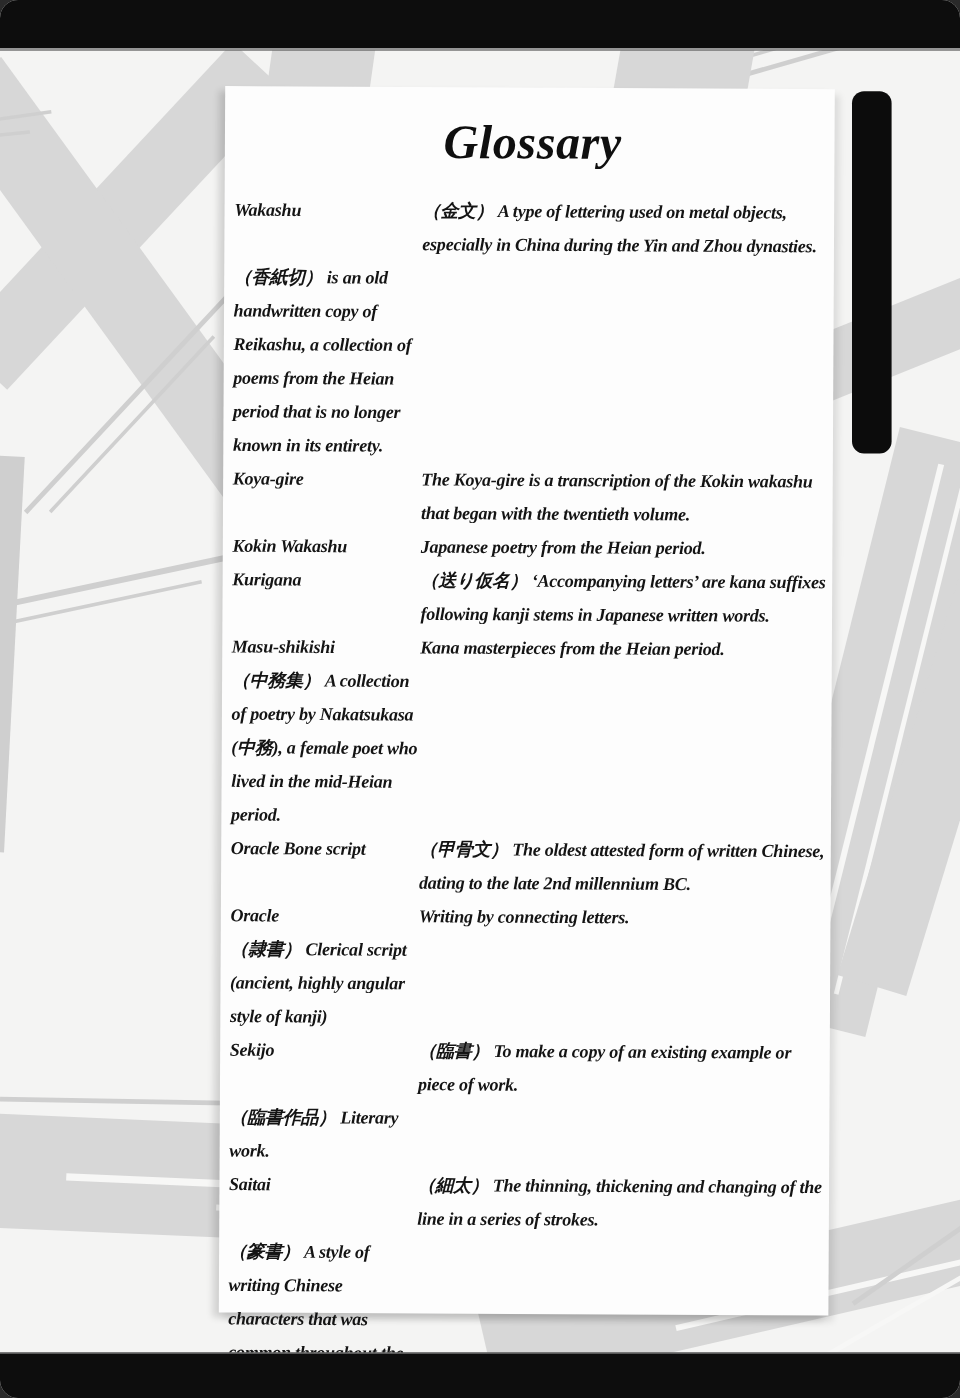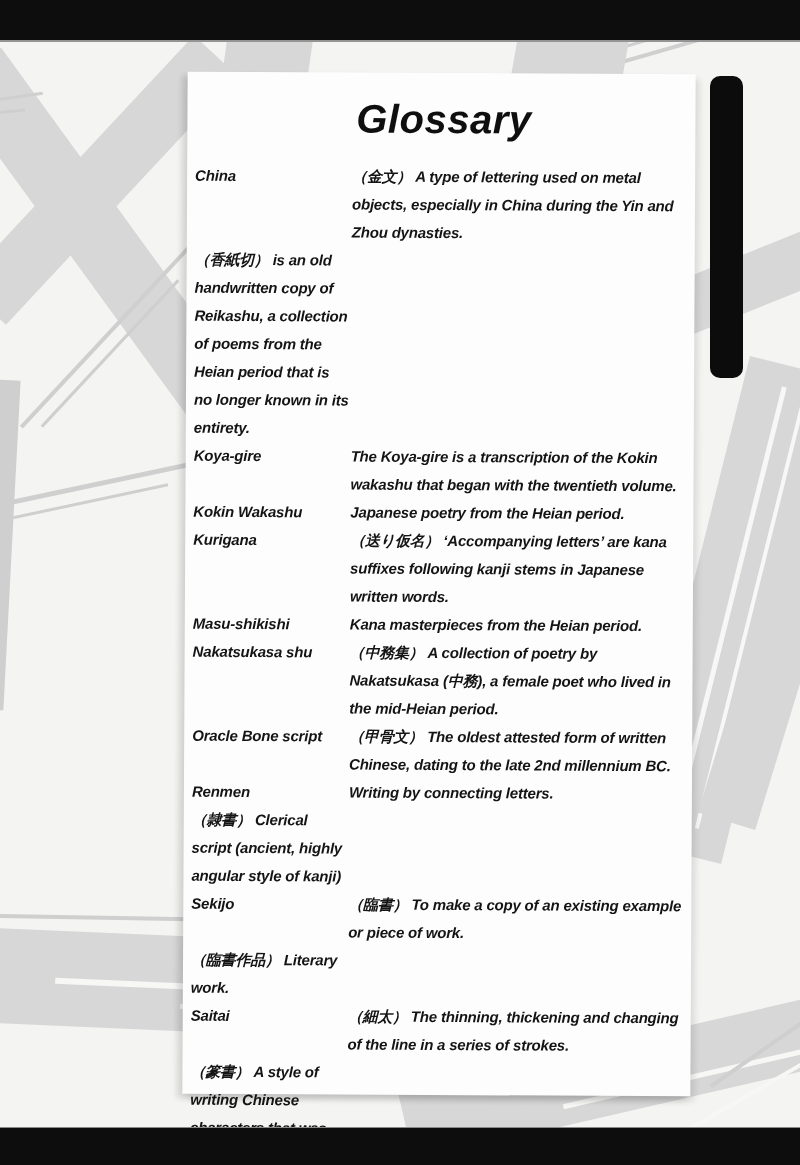--- a/index.html
+++ b/index.html
@@ -1,19 +1,20 @@
 <!DOCTYPE html>
 <html><head>
 <meta charset="utf-8">
 <style>
   html,body{margin:0;padding:0;background:#2a2a2a;}
   .stage{
     position:relative;width:800px;height:1165px;overflow:hidden;
     background:#f4f4f3;
-    font-family:Liberation Sans, sans-serif;
+    font-family:Liberation Serif, serif;
+    border-radius:15px;
   }
   
   .stroke{position:absolute;background:#d7d7d7;z-index:1;}
   .stroke.thin{background:#cfcfcf;}
   .streak{position:absolute;background:#f7f7f6;z-index:1;}
   
   .bar-top{position:absolute;left:0;top:0;width:800px;height:40px;background:#0d0d0d;border-bottom:2px solid #949494;z-index:4;}
   .bar-bottom{position:absolute;left:0;top:1127px;width:800px;height:38px;background:#0d0d0d;border-top:1px solid #8a8a8a;z-index:4;}
   .pill{position:absolute;left:710px;top:76px;width:33px;height:302px;background:#0c0c0c;border-radius:10px;z-index:3;}
   
@@ -63,21 +64,21 @@
   <div class="stroke" style="left:400px;top:1040px;width:460px;height:70px;transform:rotate(-13deg);"></div>
   <div class="streak" style="left:560px;top:1075px;width:260px;height:5px;transform:rotate(-13deg);"></div>
   <div class="streak" style="left:660px;top:1095px;width:170px;height:4px;transform:rotate(-30deg);"></div>
   <div class="stroke thin" style="left:700px;top:1050px;width:120px;height:4px;transform:rotate(-35deg);"></div>
   <div class="stroke thin" style="left:-10px;top:380px;width:22px;height:330px;transform:rotate(3deg);"></div>
 
   <div class="panel">
     <h1 class="title">Glossary</h1>
     <div class="entries">
       <div class="row">
-        <div class="term">China</div>
+        <div class="term">Wakashu</div>
         <div class="def">（金文） A type of lettering used on metal objects, especially in China during the Yin and Zhou dynasties.</div>
       </div>
       <div class="row">
         <div class="def">（香紙切） is an old handwritten copy of Reikashu, a collection of poems from the Heian period that is no longer known in its entirety.</div>
       </div>
       <div class="row">
         <div class="term">Koya-gire</div>
         <div class="def">The Koya-gire is a transcription of the Kokin wakashu that began with the twentieth volume.</div>
       </div>
       <div class="row">
@@ -86,29 +87,28 @@
       </div>
       <div class="row">
         <div class="term">Kurigana</div>
         <div class="def">（送り仮名） ‘Accompanying letters’ are kana suffixes following kanji stems in Japanese written words.</div>
       </div>
       <div class="row">
         <div class="term">Masu-shikishi</div>
         <div class="def">Kana masterpieces from the Heian period.</div>
       </div>
       <div class="row">
-        <div class="term">Nakatsukasa shu</div>
         <div class="def">（中務集） A collection of poetry by Nakatsukasa (中務), a female poet who lived in the mid-Heian period.</div>
       </div>
       <div class="row">
         <div class="term">Oracle Bone script</div>
         <div class="def">（甲骨文） The oldest attested form of written Chinese, dating to the late 2nd millennium BC.</div>
       </div>
       <div class="row">
-        <div class="term">Renmen</div>
+        <div class="term">Oracle</div>
         <div class="def">Writing by connecting letters.</div>
       </div>
       <div class="row">
         <div class="def">（隷書） Clerical script (ancient, highly angular style of kanji)</div>
       </div>
       <div class="row">
         <div class="term">Sekijo</div>
         <div class="def">（臨書） To make a copy of an existing example or piece of work.</div>
       </div>
       <div class="row">

